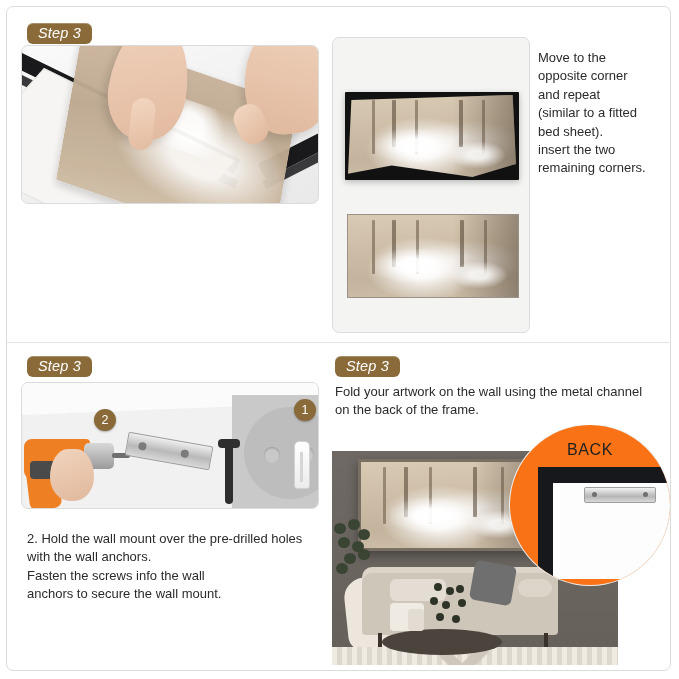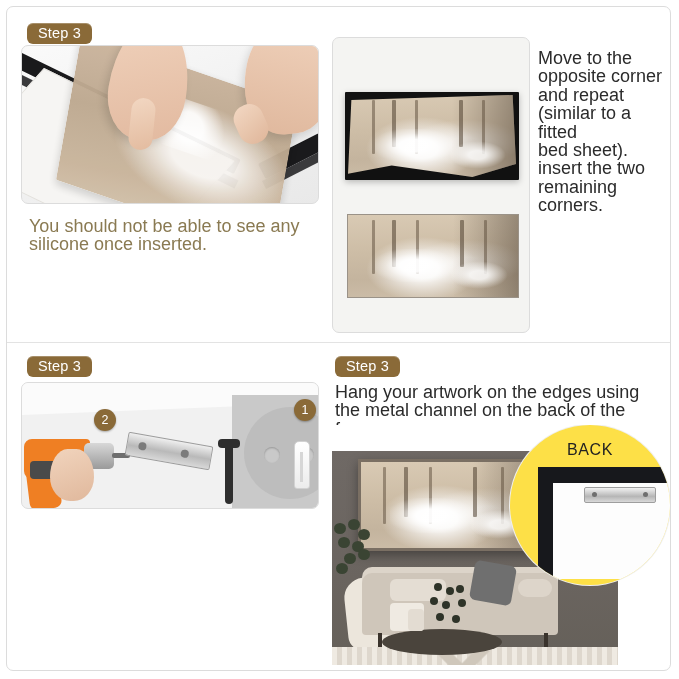--- a/index.html
+++ b/index.html
@@ -15,23 +15,24 @@
   }
   .row{position:absolute;left:0;width:665px;box-sizing:border-box;}
   #row-top{top:0;height:334px;}
   #row-bottom{top:335px;height:330px;border-top:1px solid #e3e3e3;}
 
   .badge{
     display:inline-block;background:#8a6a38;color:#fff;
     border-radius:6px;padding:2px 11px 3px 11px;
     font-size:14.5px;letter-spacing:.2px;
     box-shadow:inset 0 1px 0 rgba(255,255,255,.25);
+    font-style:italic;
   }
   .body-text{
-    font-size:18px;line-height:18.4px;color:#2b2b2b;white-space:pre-line;
+    font-size:13px;line-height:18.4px;color:#2b2b2b;white-space:pre-line;
   }
   .body-text.hl{color:#8a7a52;}
 
   
   #s3photo{
     position:absolute;left:14px;top:38px;width:296px;height:157px;
     border:1px solid #dcdcdc;border-radius:7px;overflow:hidden;
     background:linear-gradient(160deg,#fafafa 0%,#f2f2f2 45%,#e9e9e9 100%);
   }
   .fr-black{position:absolute;background:#1a1a1c;}
@@ -168,21 +169,21 @@
   #s5img .plantS{position:absolute;left:96px;top:132px;width:42px;height:48px;}
   #s5img .plantS i{position:absolute;width:8px;height:8px;border-radius:50%;background:#2e3328;}
   #s5img .plantL{position:absolute;left:0px;top:68px;width:40px;height:64px;}
   #s5img .plantL i{position:absolute;width:12px;height:11px;border-radius:50%;background:#3a4433;}
   #s5img .rug{position:absolute;left:0;top:196px;width:286px;height:44px;
     background:repeating-linear-gradient(90deg,#efeae2 0 5px,#ded7cd 5px 10px);}
   #s5img .rugX{position:absolute;left:40px;top:200px;width:180px;height:40px;
     background:linear-gradient(45deg,transparent 46%,#cfc7bb 47% 53%,transparent 54%),
                linear-gradient(-45deg,transparent 46%,#cfc7bb 47% 53%,transparent 54%);}
   #s5img .backCircle{position:absolute;left:178px;top:0px;width:160px;height:160px;border-radius:50%;
-    background:#fde047;box-shadow:0 0 0 1px #efefef;overflow:hidden;}
+    background:#f97316;box-shadow:0 0 0 1px #efefef;overflow:hidden;}
   #s5img .backCircle .lbl{position:absolute;left:0;top:16px;width:100%;text-align:center;
     font-size:16px;letter-spacing:.6px;color:#222;}
   #s5img .bcTop{position:absolute;left:28px;top:42px;width:136px;height:16px;background:#17181c;}
   #s5img .bcLeft{position:absolute;left:28px;top:42px;width:15px;height:112px;background:#17181c;}
   #s5img .bcPanel{position:absolute;left:43px;top:58px;width:121px;height:96px;background:#fdfdfd;}
   #s5img .bcChannel{position:absolute;left:74px;top:62px;width:70px;height:14px;border-radius:2px;
     background:linear-gradient(180deg,#f2f2f2,#b6b6b6 60%,#d9d9d9);border:1px solid #9e9e9e;}
   #s5img .bcChannel:before,#s5img .bcChannel:after{content:"";position:absolute;top:4px;width:5px;height:5px;
     border-radius:50%;background:#6f6f6f;}
   #s5img .bcChannel:before{left:7px;}
@@ -208,22 +209,20 @@
         <div class="fr-black frameB"></div>
         <div class="frameB2" style="position:absolute"></div>
         <div class="print"></div>
         <div class="hand handL"></div>
         <div class="fingerL"></div>
         <div class="hand handR"></div>
         <div class="fingerR"></div>
       </div>
 
       <div id="s3text">
-        <div class="body-text hl">You should not be able to see any
-silicone once inserted.</div>
       </div>
 
       <div id="s3card">
         <div class="panelTop">
           <div class="sheet art">
             <div class="dark"></div>
             <div class="tree" style="left:14%"></div>
             <div class="tree t2" style="left:26%"></div>
             <div class="tree" style="left:40%"></div>
             <div class="tree t2" style="left:66%"></div>
@@ -282,28 +281,31 @@
 
       <div class="bracket"></div>
       <div class="screwHead"></div>
       <div class="screwShaft"></div>
 
       <div class="numbadge n2">2</div>
       <div class="numbadge n1">1</div>
     </div>
 
     <div id="s4text">
+      <div class="body-text p2">2. Hold the wall mount over the pre-drilled holes with the wall anchors.
+Fasten the screws info the wall
+anchors to secure the wall mount.</div>
     </div>
   </div>
 
   <div>
     <div id="s5badge">
       <span class="badge">Step 3</span>
     </div>
-    <div id="s5text" class="body-text">Hang your artwork on the edges using the metal channel on the back of the frame.</div>
+    <div id="s5text" class="body-text">Fold your artwork on the wall using the metal channel on the back of the frame.</div>
 
     <div id="s5img">
       <div class="room">
         <div class="wall"></div>
 
         <div class="frame">
           <div class="art">
             <div class="dark"></div>
             <div class="tree" style="left:12%"></div>
             <div class="tree t2" style="left:24%"></div>

